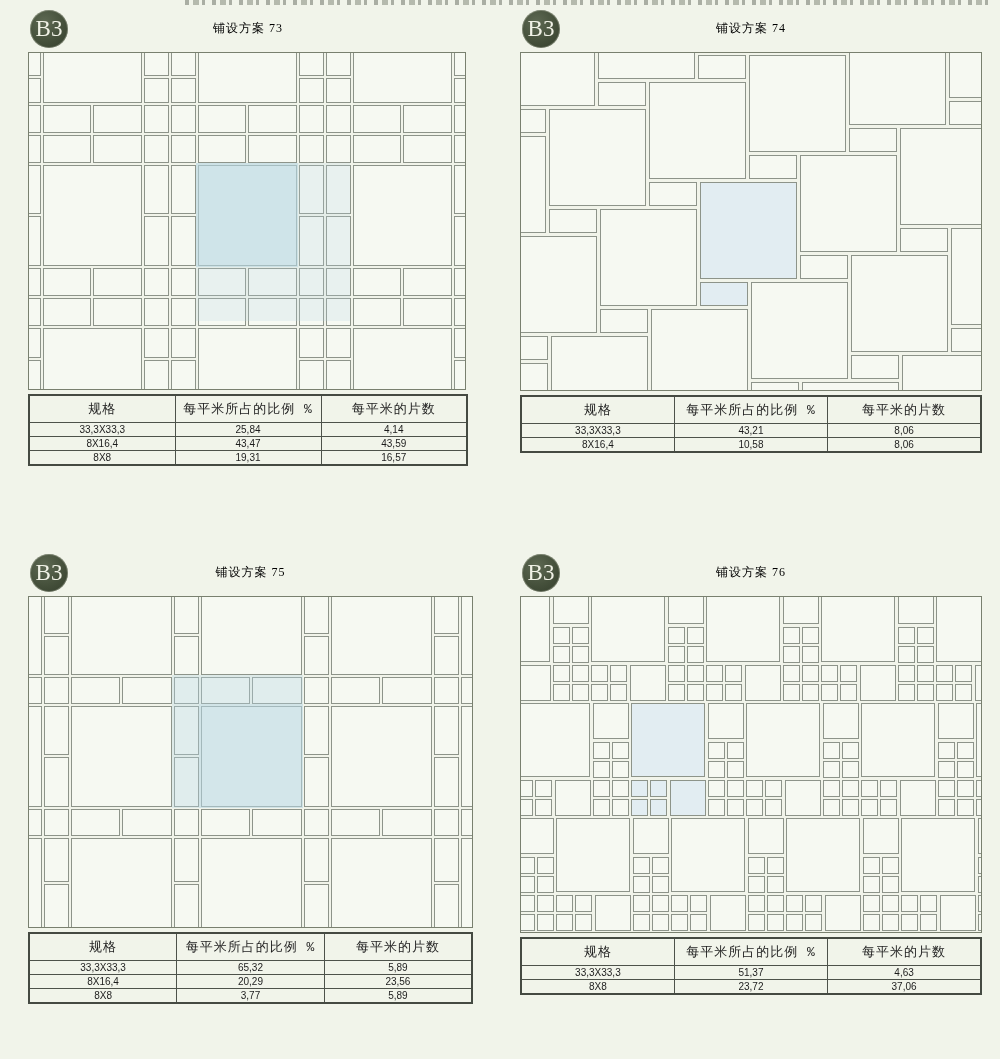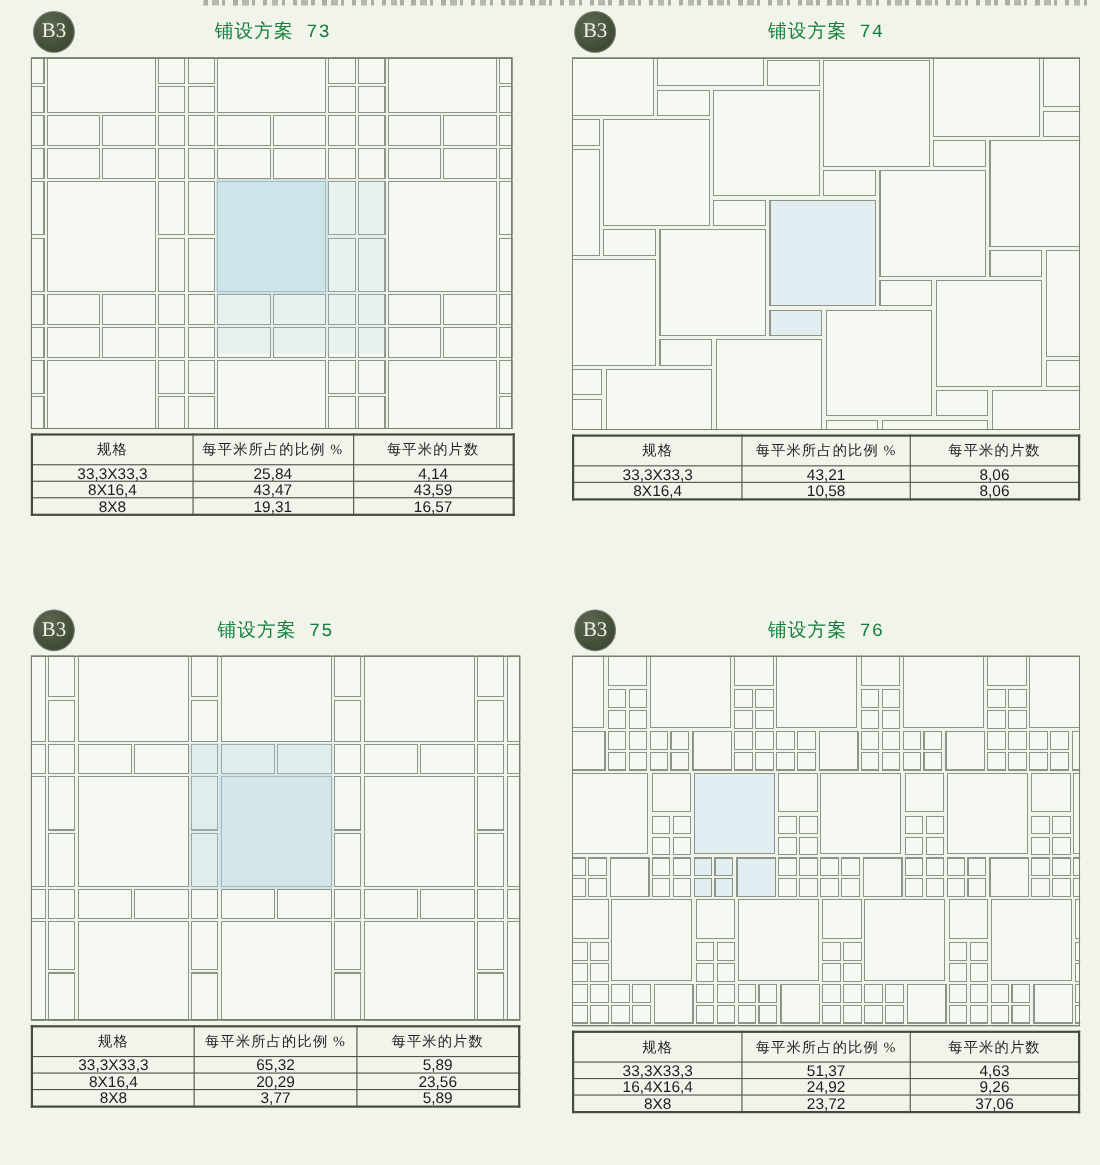--- a/index.html
+++ b/index.html
@@ -16,40 +16,40 @@
       #70756a 17px 20px, transparent 20px 27px);
     opacity:.55;
   }
   .panel{position:absolute;}
   .panel-header{position:relative;height:44px;}
   .badge{
     position:absolute;left:2px;top:2px;width:38px;height:38px;border-radius:50%;
     background:radial-gradient(circle at 38% 32%, #5e6953 0%, #45503b 55%, #333d2b 100%);
     box-shadow:inset 0 0 0 1px rgba(240,240,225,.28);
     color:#f0f1e6;display:flex;align-items:center;justify-content:center;
-    font-family:"Liberation Serif",serif;font-size:19px;
+    font-family:"Liberation Serif",serif;font-size:23px;
   }
   .panel-title{
     position:absolute;left:0;right:0;top:0;height:40px;
     display:flex;align-items:center;justify-content:center;
-    font-family:Liberation Mono, monospace;font-size:17px;color:#15803d;letter-spacing:1px;
+    font-family:Liberation Serif, serif;font-size:12px;color:#000000;letter-spacing:1px;
   }
   svg.diagram{display:block;}
   table.spec{
     border-collapse:collapse;table-layout:fixed;width:100%;margin-top:4px;
     border:2px solid #454a42;
   }
   table.spec th{
     border:1px solid #4d524a;height:26px;padding:0;text-align:center;
-    font-family:Liberation Serif, serif;font-weight:normal;font-size:13px;color:#1f1f1f;
+    font-family:Liberation Mono, monospace;font-weight:normal;font-size:13px;color:#1f1f1f;
     letter-spacing:1px;
   }
   table.spec td{
     border:1px solid #4d524a;height:13px;padding:0;text-align:center;
-    font-size:14px;color:#1c1c1c;line-height:1;
+    font-size:10px;color:#1c1c1c;line-height:1;
   }
 </style>
 </head>
 <body>
 
 <div class="ghost-strip" style="left:185px;width:810px;"></div>
 
 <div class="panel" style="left:28px;top:8px;width:440px;">
   <div class="panel-header">
     <div class="badge">B3</div>
@@ -966,24 +966,19 @@
           <th>每平米的片数</th>
         </tr>
       </thead>
       <tbody>
         <tr>
           <td>33,3X33,3</td>
           <td>51,37</td>
           <td>4,63</td>
         </tr>
         <tr>
-          <td>16,4X16,4</td>
-          <td>24,92</td>
-          <td>9,26</td>
-        </tr>
-        <tr>
           <td>8X8</td>
           <td>23,72</td>
           <td>37,06</td>
         </tr>
       </tbody>
     </table>
 </div>
 
 </body></html>

